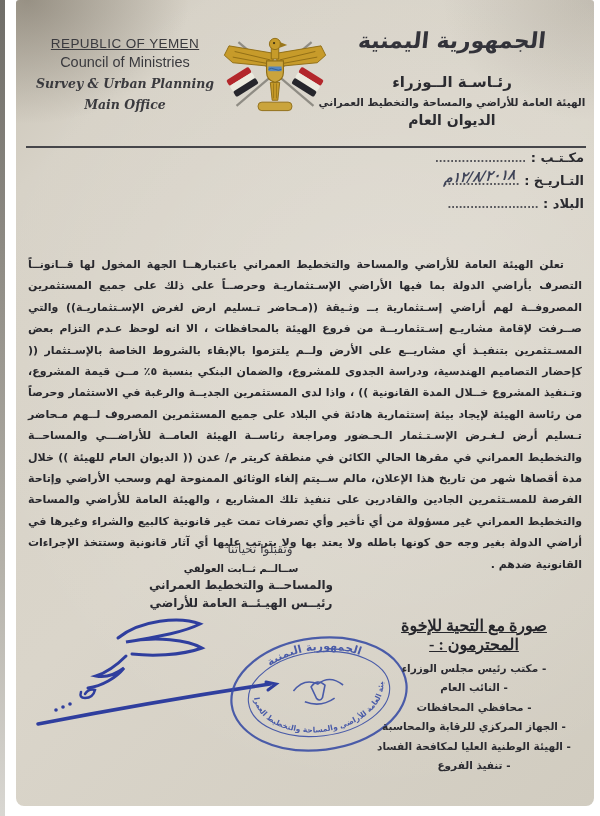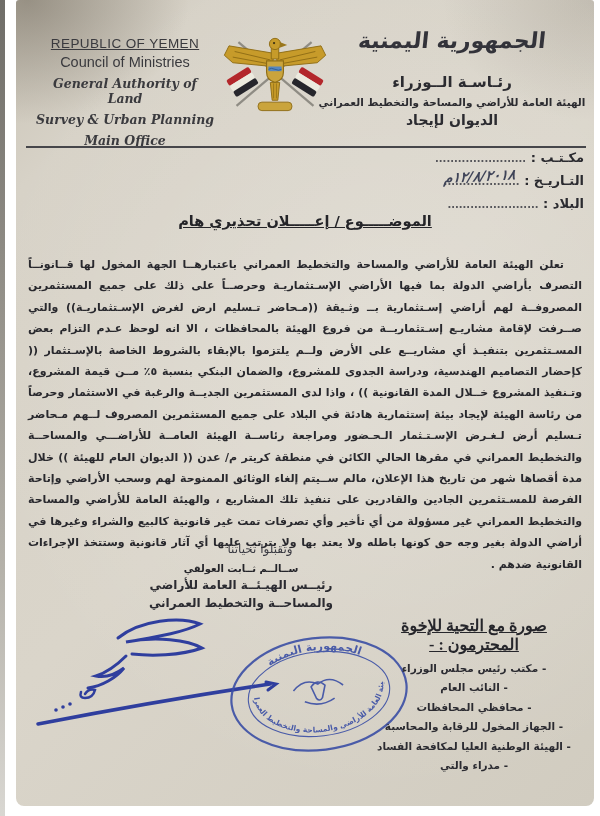--- a/index.html
+++ b/index.html
@@ -70,21 +70,20 @@
 </head>
 <body>
 
 <div class="scan-edge"></div>
 
 <div class="paper">
 
   <div class="abs en-head">
     <div class="en1">REPUBLIC OF YEMEN</div>
     <div class="en2">Council of Ministries</div>
-    <div class="en-it">General Authority of Land</div>
     <div class="en-it">Survey &amp; Urban Planning</div>
     <div class="en-it">Main Office</div>
   </div>
 
   <svg class="abs" style="left:198px;top:26px;width:122px;height:96px;" viewBox="0 0 130 96">
     <line x1="26" y1="14" x2="106" y2="82" stroke="#8f8c84" stroke-width="2.4"></line>
     <line x1="104" y1="14" x2="24" y2="82" stroke="#8f8c84" stroke-width="2.4"></line>
     <g transform="rotate(-32 30 56)">
       <rect x="16" y="46" width="28" height="7" rx="2" fill="#b3272b"></rect>
       <rect x="16" y="53" width="28" height="7" rx="2" fill="#eceade"></rect>
@@ -113,21 +112,21 @@
       <line x1="63.5" y1="58" x2="63.5" y2="74" stroke="#8f6d15" stroke-width="0.8"></line>
       <line x1="66.5" y1="58" x2="66.5" y2="74" stroke="#8f6d15" stroke-width="0.8"></line>
       <rect x="47" y="78" width="36" height="9" rx="4" fill="#caa43c" stroke="#8f6d15" stroke-width="1"></rect>
     </g>
   </svg>
 
   <div class="abs ar-head">
     <div class="ar1">الجمهورية اليمنية</div>
     <div class="ar2">رئـاسـة الــوزراء</div>
     <div class="ar3">الهيئة العامة للأراضي والمساحة والتخطيط العمراني</div>
-    <div class="ar4">الديوان لإيجاد</div>
+    <div class="ar4">الديوان العام</div>
   </div>
 
   <div class="abs rule"></div>
 
 
   <div class="abs fields-ar">
     <div class="row">
       <span>مكـتـب :</span>
       <span class="dots">........................</span>
     </div>
@@ -136,30 +135,29 @@
       <span class="dots">....................</span>
     </div>
     <div class="row">
       <span>البلاد :</span>
       <span class="dots">........................</span>
     </div>
   </div>
 
   <div class="abs hand-date">١٢/٨/٢٠١٨م</div>
 
-  <div class="abs subject">الموضـــــوع / إعـــــلان تحذيري هام</div>
 
   <p class="abs body-text">تعلن الهيئة العامة للأراضي والمساحة والتخطيط العمراني باعتبارهــا الجهة المخول لها قــانونــاً التصرف بأراضي الدولة بما فيها الأراضي الإسـتثماريـة وحرصــاً على ذلك على جميع المستثمرين المصروفــة لهم أراضي إسـتثمارية بــ وثـيقة ((مـحاضر تـسليم ارض لغرض الإسـتثماريـة)) والتي صــرفت لإقامة مشاريـع إسـتثماريــة من فروع الهيئة بالمحافظات ، الا انه لوحظ عـدم التزام بعض المسـتثمرين بتنفيـذ أي مشاريــع على الأرض ولــم يلتزموا بالإبقاء بالشروط الخاصة بالإسـتثمار (( كإحضار التصاميم الهندسية، ودراسة الجدوى للمشروع، والضمان البنكي بنسبة ٥٪ مــن قيمة المشروع، وتـنفيذ المشروع خــلال المدة القانونية )) ، واذا لدى المستثمرين الجديــة والرغبة في الاستثمار وحرصاً من رئاسة الهيئة لإيجاد بيئة إستثمارية هادئة في البلاد على جميع المستثمرين المصروف لــهم مـحاضر تـسليم أرض لـغـرض الإسـتـثمار الـحـضور ومراجعة رئاســة الهيئة العامــة للأراضـــي والمساحــة والتخطيط العمراني في مقرها الحالي الكائن في منطقة كريتر م/ عدن (( الديوان العام للهيئة )) خلال مدة أقصاها شهر من تاريخ هذا الإعلان، مالم ســيتم إلغاء الوثائق الممنوحة لهم وسحب الأراضي وإتاحة الفرصة للمسـتثمرين الجادين والقادرين على تنفيذ تلك المشاريع ، والهيئة العامة للأراضي والمساحة والتخطيط العمراني غير مسؤولة من أي تأخير وأي تصرفات تمت غير قانونية كالبيع والشراء وغيرها في أراضي الدولة بغير وجه حق كونها باطله ولا يعتد بها ولا يترتب عليها أي آثار قانونية وستتخذ الإجراءات القانونية ضدهم .</p>
 
   <div class="abs closing">وتقبلوا تحياتنا</div>
 
   <div class="abs sig-block">
     <div class="sig-name">ســالــم ثــابت العولقي</div>
+    <div class="sig-title">والمساحــة والتخطيط العمراني</div>
     <div class="sig-title">رئيــس الهيـئــة العامة للأراضي</div>
-    <div class="sig-title">والمساحــة والتخطيط العمراني</div>
   </div>
 
   <svg class="abs sig-svg" viewBox="0 0 330 130">
     <g stroke="#2f3e9e" fill="none" stroke-linecap="round">
       <path d="M88,26 C110,8 150,4 170,12 C150,22 118,26 96,30 C126,24 158,28 172,36 C150,44 120,44 102,42" stroke-width="3"></path>
       <path d="M96,44 C88,52 78,60 66,64 C76,66 86,62 94,56 C86,66 72,74 58,76" stroke-width="3"></path>
       <path d="M55,82 q4,-6 10,-4 q-2,8 -10,8 q-6,0 -4,-6" stroke-width="2.5"></path>
       <circle cx="40" cy="92" r="1.8" fill="#2f3e9e" stroke="none"></circle>
       <circle cx="33" cy="95" r="1.8" fill="#2f3e9e" stroke="none"></circle>
       <circle cx="26" cy="98" r="1.8" fill="#2f3e9e" stroke="none"></circle>
@@ -190,18 +188,18 @@
         <path d="M80,72 q15,8 30,0"></path>
       </g>
     </g>
   </svg>
 
   <div class="abs cc">
     <div class="cc-header">صورة مع التحية للإخوة المحترمون : -</div>
     <div class="cc-item">- <span>مكتب رئيس مجلس الوزراء</span></div>
     <div class="cc-item">- <span>النائب العام</span></div>
     <div class="cc-item">- <span>محافظي المحافظات</span></div>
-    <div class="cc-item">- <span>الجهاز المخول للرقابة والمحاسبة</span></div>
+    <div class="cc-item">- <span>الجهاز المركزي للرقابة والمحاسبة</span></div>
     <div class="cc-item">- <span>الهيئة الوطنية العليا لمكافحة الفساد</span></div>
-    <div class="cc-item">- <span>مدراء والتي</span></div>
+    <div class="cc-item">- <span>تنفيذ الفروع</span></div>
   </div>
 
 </div>
 
 </body></html>

